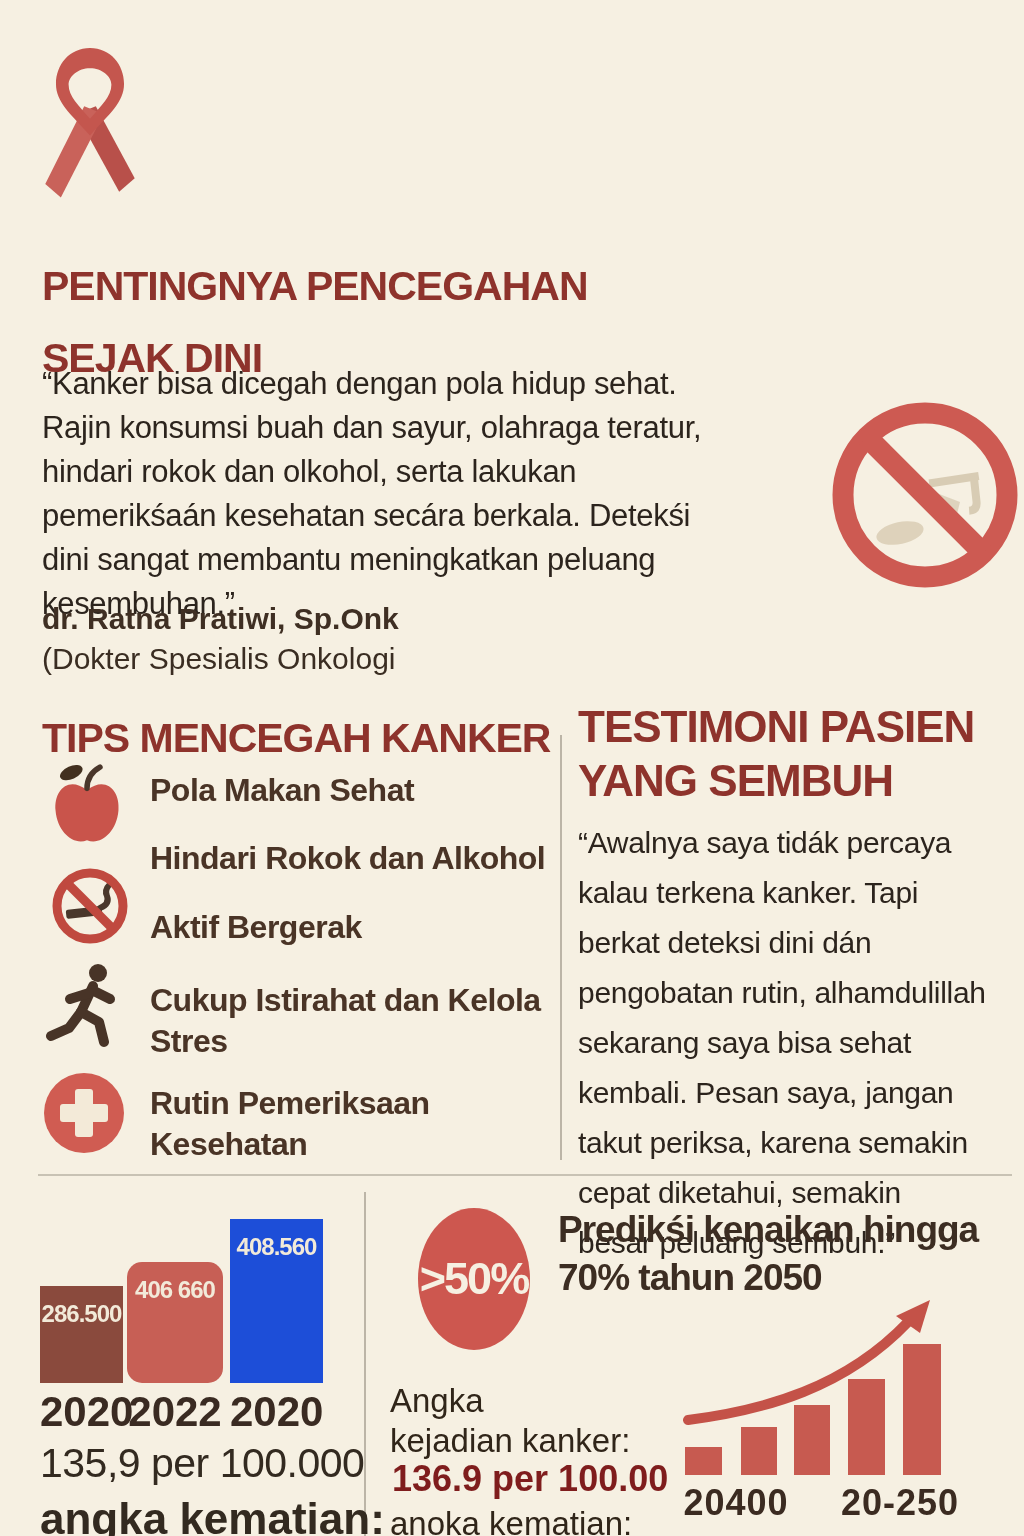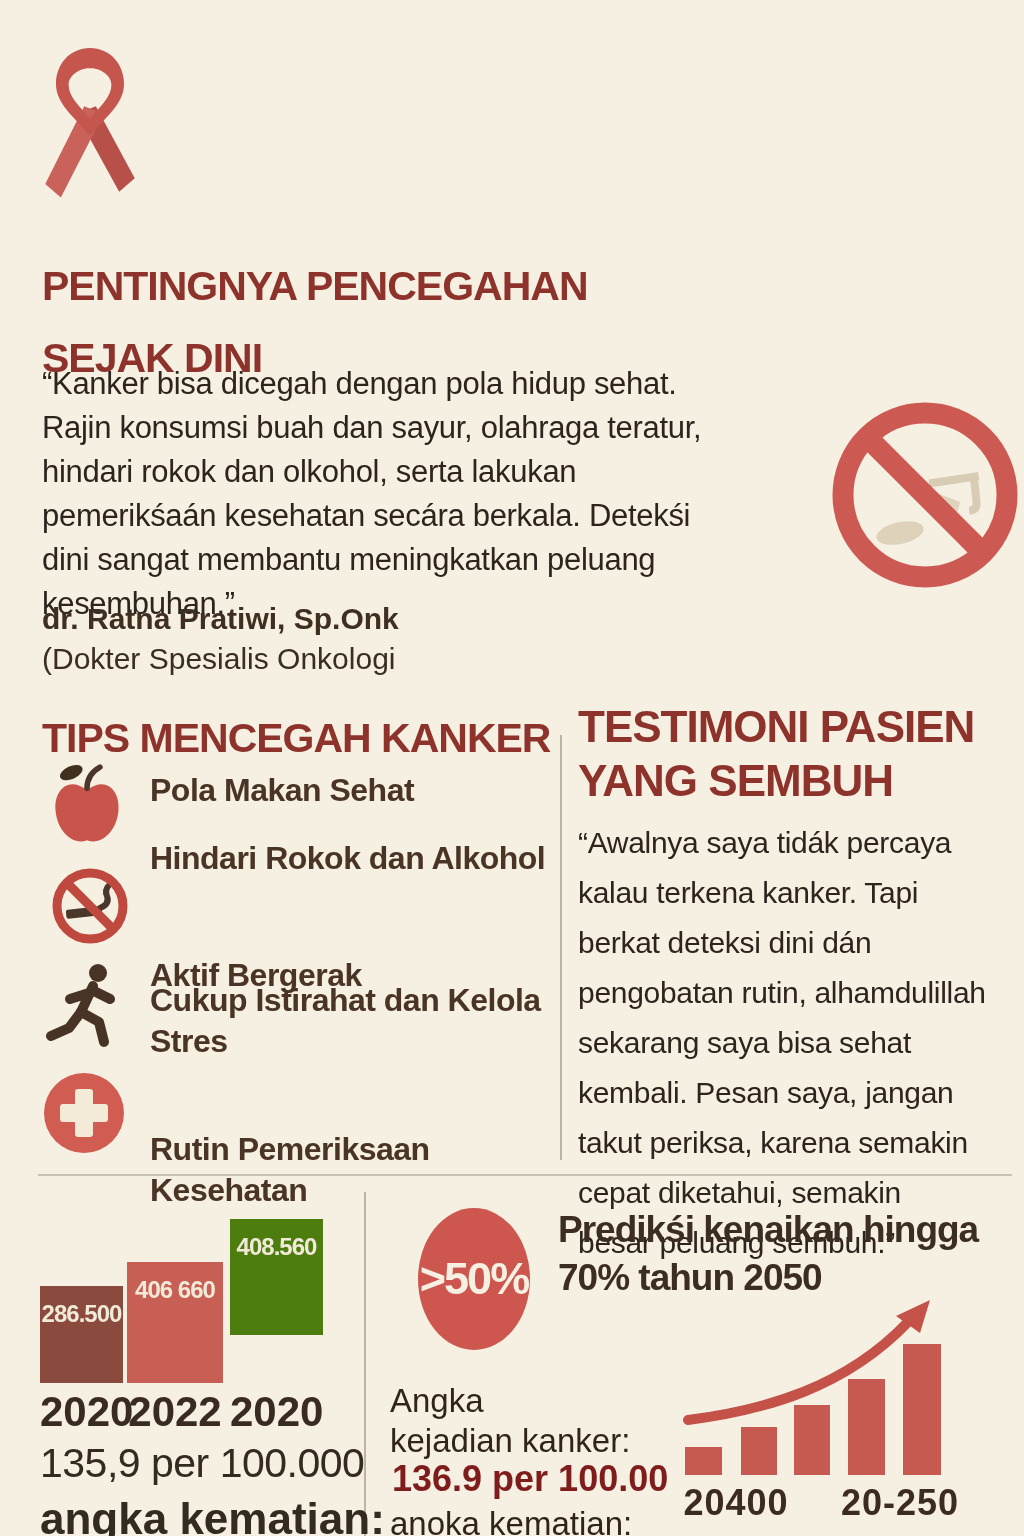--- a/index.html
+++ b/index.html
@@ -139,39 +139,39 @@
   <div class="abs tip-label pre" style="top:770px;">Pola Makan Sehat</div>
 
   <div class="abs tip-label pre" style="top:838px;">Hindari Rokok dan Alkohol</div>
 
   <svg class="abs" style="left:50px;top:866px;" width="80" height="80" viewBox="0 0 80 80">
     <rect x="16" y="42" width="36" height="9" rx="2" fill="#4a372b" transform="rotate(-6 34 46)"></rect>
     <path d="M50,42 Q60,38 57,30 Q54,24 60,18" stroke="#4a372b" stroke-width="6" fill="none" stroke-linecap="round"></path>
     <circle cx="40" cy="40" r="33" fill="none" stroke="#c0493f" stroke-width="9"></circle>
     <line x1="17" y1="17" x2="63" y2="63" stroke="#c0493f" stroke-width="9"></line>
   </svg>
-  <div class="abs tip-label pre" style="top:907px;margin-top:48px;">Aktif Bergerak</div>
+  <div class="abs tip-label pre" style="top:907px;">Aktif Bergerak</div>
 
   <svg class="abs" style="left:44px;top:960px;" width="82" height="110" viewBox="0 0 82 110" stroke="#483427" stroke-width="10" fill="none" stroke-linecap="round" stroke-linejoin="round">
     <circle cx="54" cy="13" r="9" fill="#483427" stroke="none"></circle>
     <path d="M49,26 L37,52"></path>
     <path d="M48,30 L66,39"></path>
     <path d="M45,33 L26,39"></path>
     <path d="M37,52 L55,62 L60,82"></path>
     <path d="M37,52 L25,68 L7,76"></path>
   </svg>
   <div class="abs tip-label pre" style="top:980px;">Cukup Istirahat dan Kelola
 Stres</div>
 
   <svg class="abs" style="left:44px;top:1073px;" width="80" height="80" viewBox="0 0 80 80">
     <circle cx="40" cy="40" r="40" fill="#d05c52"></circle>
     <rect x="16" y="31" width="48" height="18" rx="3" fill="#f3ead8"></rect>
     <rect x="31" y="16" width="18" height="48" rx="3" fill="#f3ead8"></rect>
   </svg>
-  <div class="abs tip-label pre" style="top:1083px;margin-top:46px;">Rutin Pemeriksaan
+  <div class="abs tip-label pre" style="top:1083px;">Rutin Pemeriksaan
 Kesehatan</div>
 </div>
 
 <div class="abs vdivider" style="left:560px;top:735px;height:425px;"></div>
 
 <div>
   <div class="abs sec-heading pre" style="left:578px;top:700px;font-size:44px;line-height:54px;">TESTIMONI PASIEN
 YANG SEMBUH</div>
   <div class="abs testimonial-quote pre">“Awalnya saya tidák percaya
 kalau terkena kanker. Tapi
@@ -184,24 +184,24 @@
 besar peluang sembuh.”</div>
 </div>
 
 <div class="abs hdivider" style="left:38px;top:1174px;width:974px;"></div>
 <div class="abs vdivider" style="left:364px;top:1192px;height:344px;"></div>
 
 <div>
   <div class="bar" style="left:40px;top:1286px;width:83px;height:97px;background:#8a4a3d;">
     <span class="bar-value">286.500</span>
   </div>
-  <div class="bar" style="left:127px;top:1262px;width:96px;height:121px;background:#c75f55;">
+  <div class="bar" style="left:127px;top:1262px;width:96px;height:121px;background:#c75f55;border-radius:15px;">
     <span class="bar-value">406 660</span>
   </div>
-  <div class="bar" style="left:230px;top:1219px;width:93px;height:116px;background:#4d7c0f;">
+  <div class="bar" style="left:230px;top:1219px;width:93px;height:164px;background:#1d4ed8;">
     <span class="bar-value">408.560</span>
   </div>
   <div class="bar-year" style="left:40px;width:83px;">2020</div>
   <div class="bar-year" style="left:127px;width:96px;">2022</div>
   <div class="bar-year" style="left:230px;width:93px;">2020</div>
   <div class="abs rate-big">135,9 per 100.000</div>
   <div class="abs rate-caption">angka kematian:</div>
 </div>
 
 <div>

